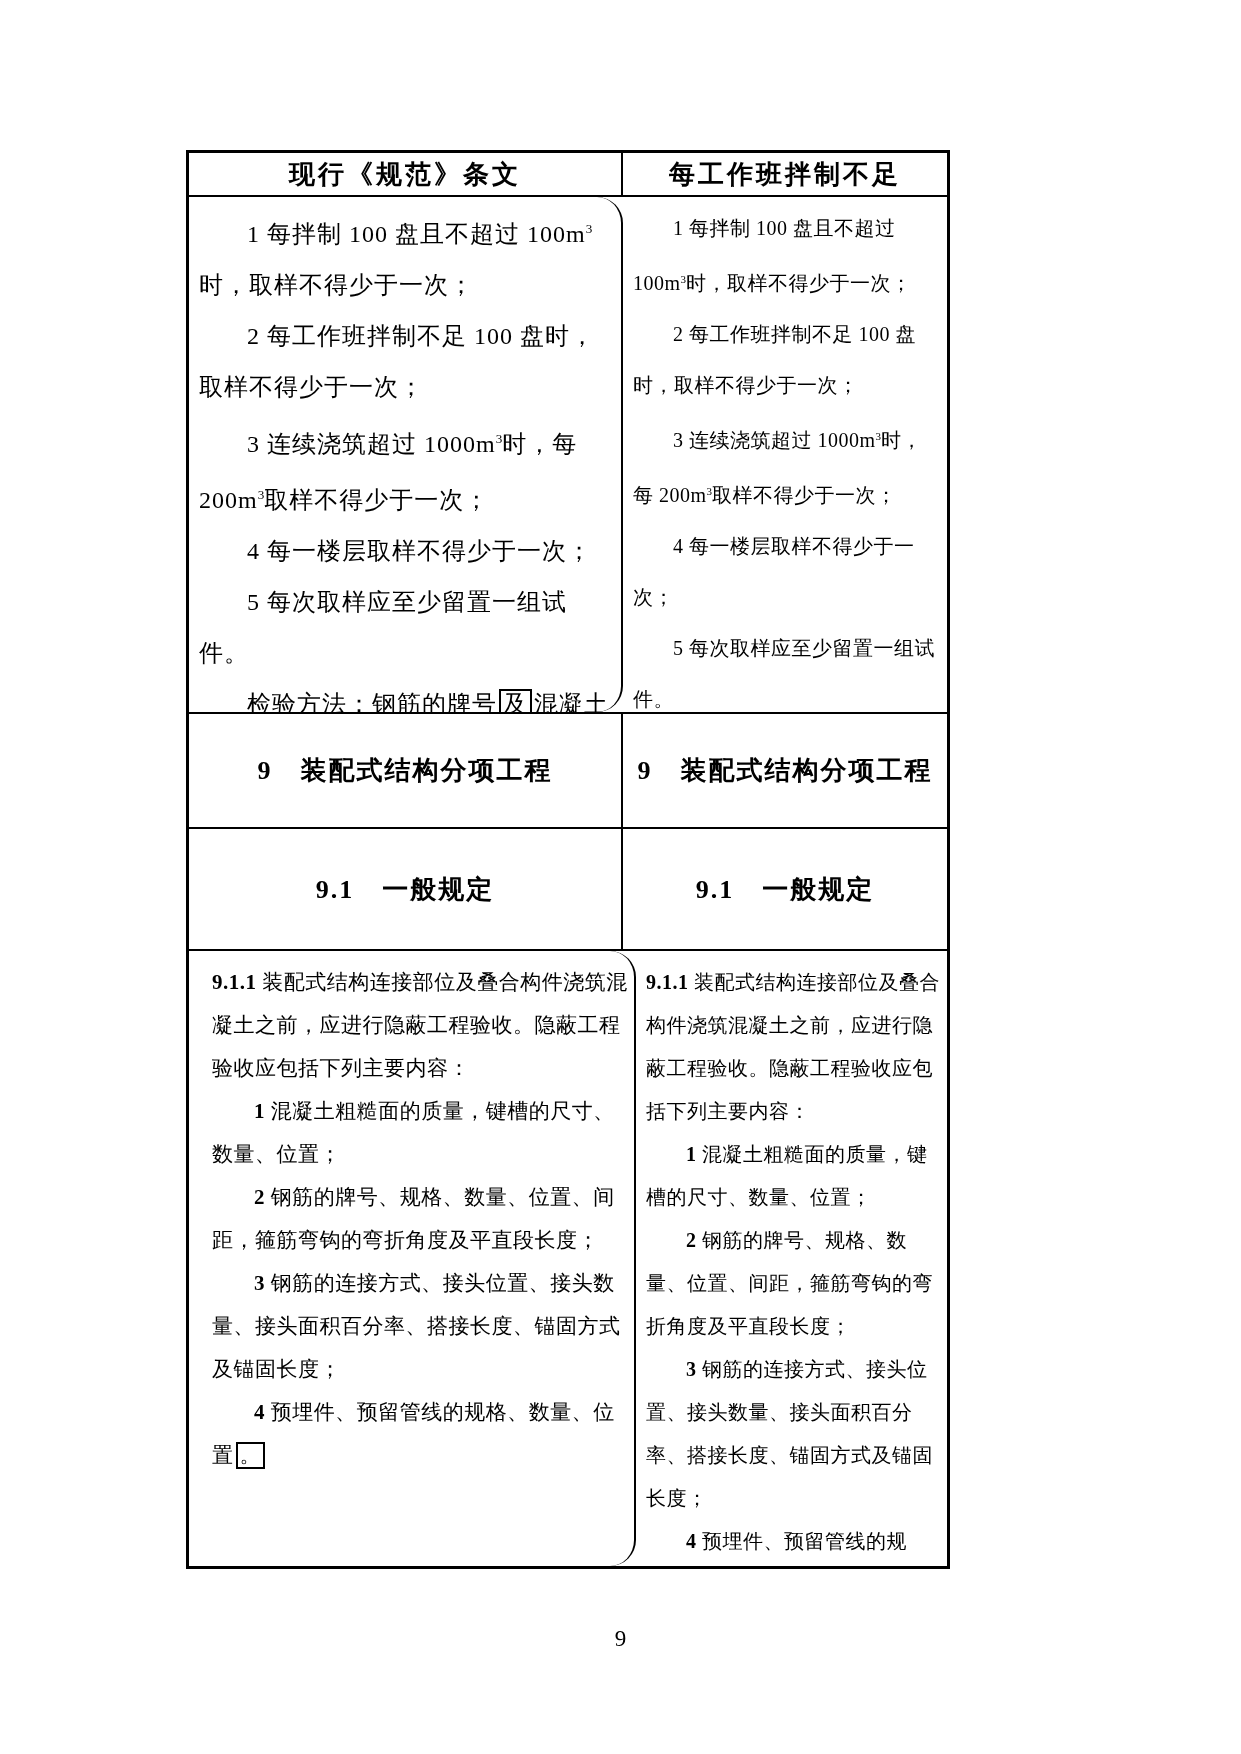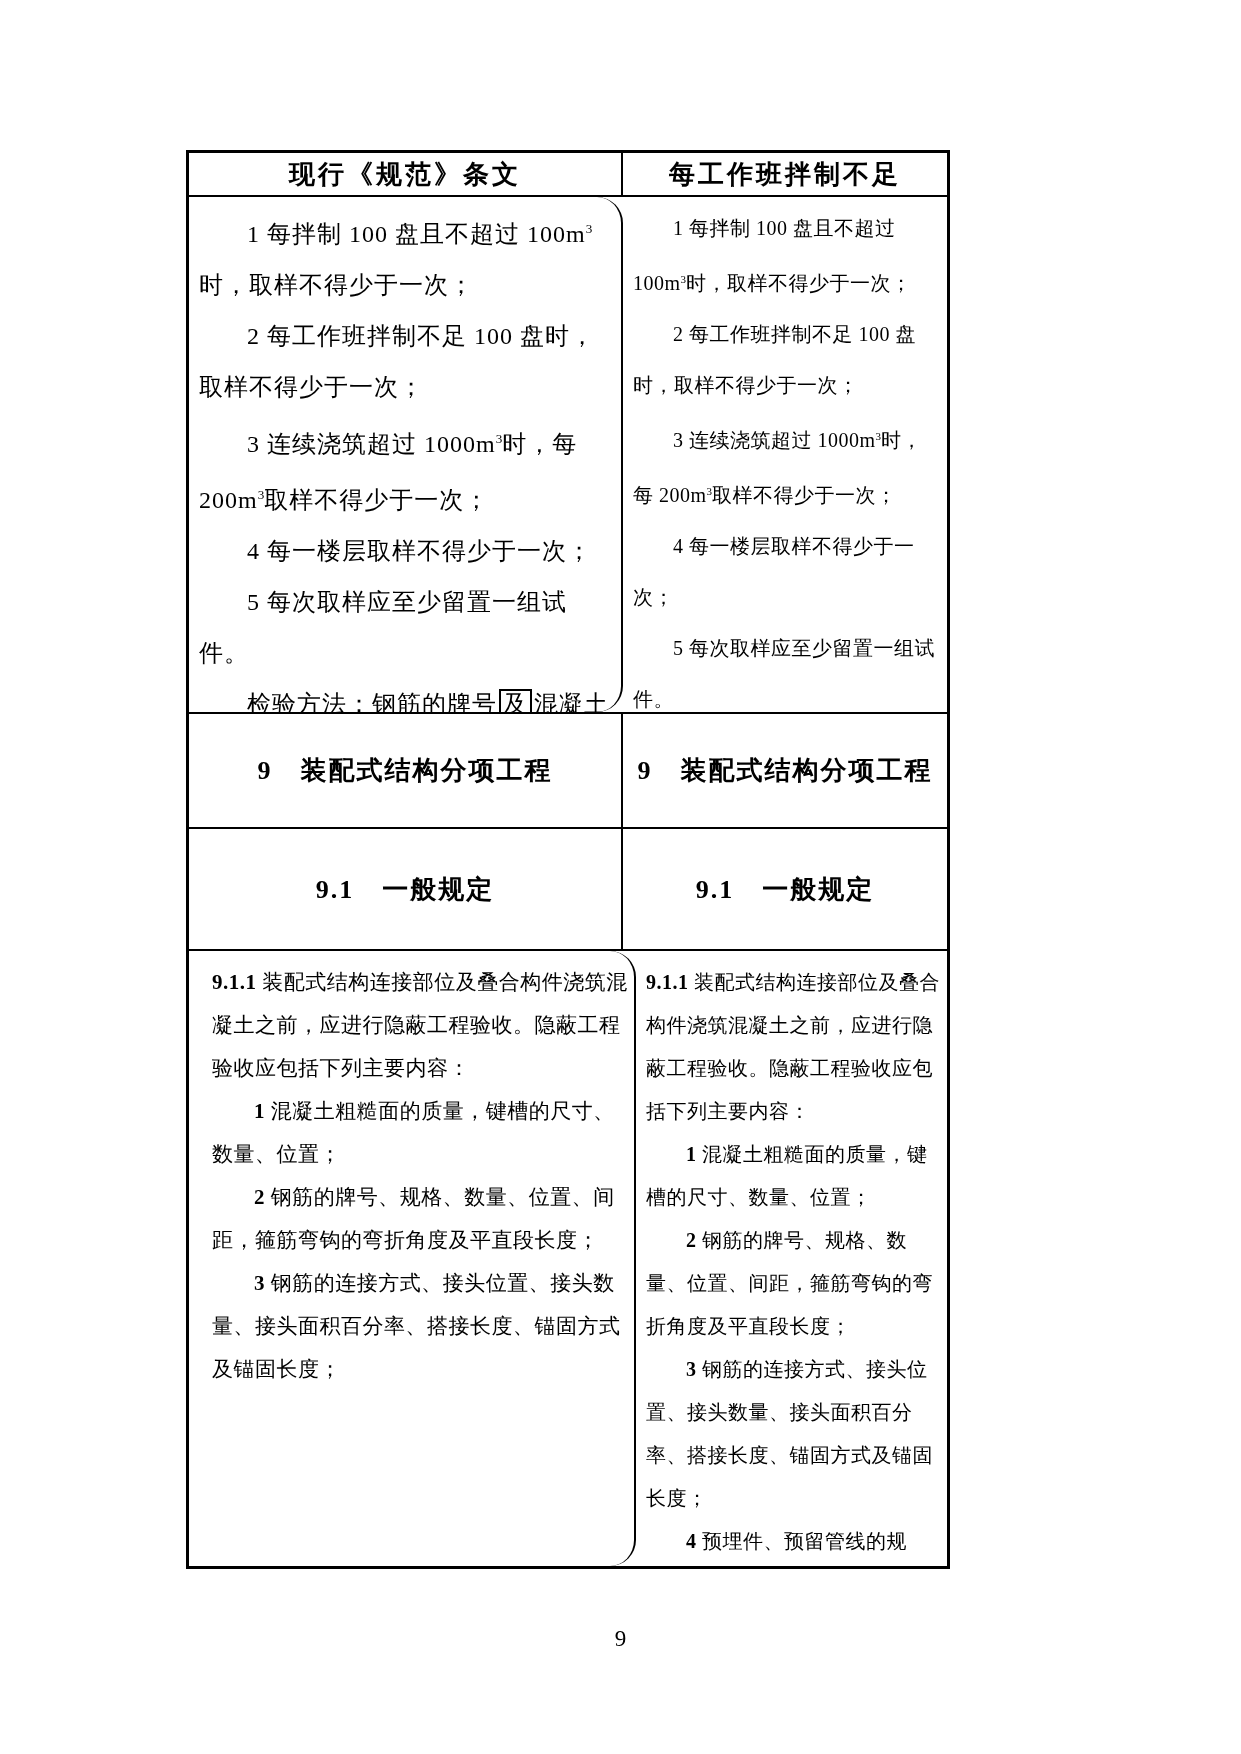--- a/index.html
+++ b/index.html
@@ -78,20 +78,21 @@
     <div class="cl heading">9.1　一般规定</div>
     <div class="cr heading">9.1　一般规定</div>
   </div>
 
   <div class="r row4">
     <div class="cl txt lh43 fz21">
         <p class="para"><span class="b">9.1.1</span><span> 装配式结构连接部位及叠合构件浇筑混凝土之前，应进行隐蔽工程验收。隐蔽工程验收应包括下列主要内容：</span></p>
         <p class="para ind"><span class="b">1</span><span> 混凝土粗糙面的质量，键槽的尺寸、数量、位置；</span></p>
         <p class="para ind"><span class="b">2</span><span> 钢筋的牌号、规格、数量、位置、间距，箍筋弯钩的弯折角度及平直段长度；</span></p>
         <p class="para ind"><span class="b">3</span><span> 钢筋的连接方式、接头位置、接头数量、接头面积百分率、搭接长度、锚固方式及锚固长度；</span></p>
+        <p class="para ind"><span class="b">4</span><span> 预埋件、预留管线的规格、数量、位置</span><span class="x">。</span></p>
       </div>
     <div class="cr txt lh43 fz20">
         <p class="para"><span class="b">9.1.1</span><span> 装配式结构连接部位及叠合构件浇筑混凝土之前，应进行隐蔽工程验收。隐蔽工程验收应包括下列主要内容：</span></p>
         <p class="para ind"><span class="b">1</span><span> 混凝土粗糙面的质量，键槽的尺寸、数量、位置；</span></p>
         <p class="para ind"><span class="b">2</span><span> 钢筋的牌号、规格、数量、位置、间距，箍筋弯钩的弯折角度及平直段长度；</span></p>
         <p class="para ind"><span class="b">3</span><span> 钢筋的连接方式、接头位置、接头数量、接头面积百分率、搭接长度、锚固方式及锚固长度；</span></p>
         <p class="para ind"><span class="b">4</span><span> 预埋件、预留管线的规格、数量、位置</span><span class="u">；&nbsp;&nbsp;</span></p>
         <p class="para ind"></p>
       </div>
   </div>

